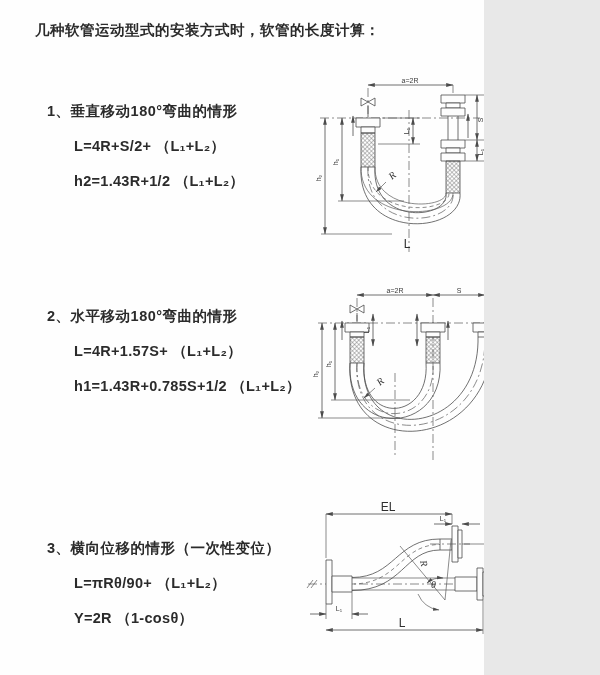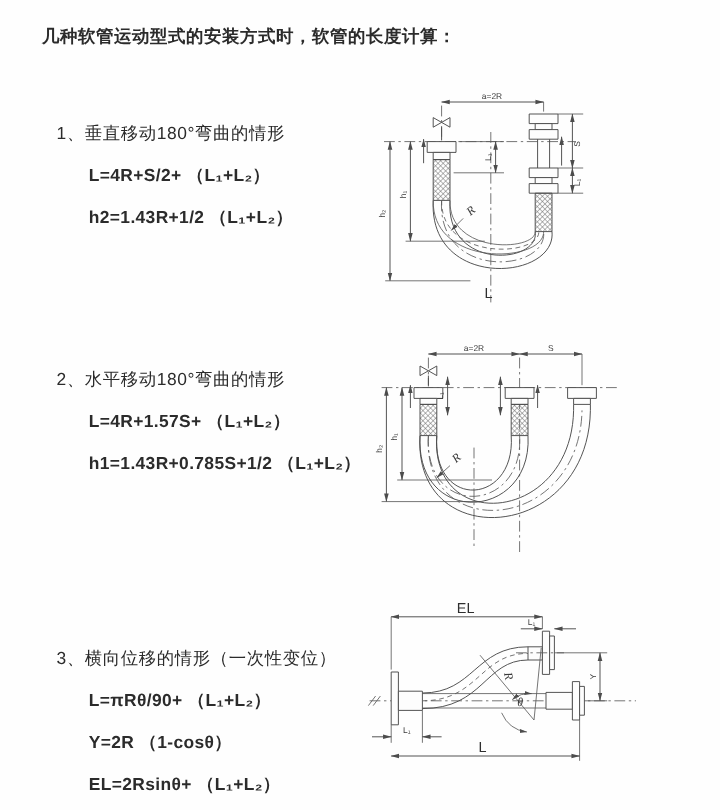--- a/index.html
+++ b/index.html
@@ -1,20 +1,20 @@
 <!DOCTYPE html>
 <html><head>
 <meta charset="utf-8">
 <style>
   html,body{margin:0;padding:0;background:#e8e8e8;}
-  .page{position:relative;width:600px;height:675px;background:#fefefe;overflow:hidden;
+  .page{position:relative;width:484px;height:675px;background:#fefefe;overflow:hidden;
         font-family:"Liberation Sans","DejaVu Sans",sans-serif;color:#2b2b2b;}
   .title{position:absolute;left:35px;top:21px;font-size:14.5px;font-weight:700;letter-spacing:.5px;}
   .sec{position:absolute;}
-  .sec .heading{font-size:14.5px;font-weight:400;letter-spacing:.5px;}
+  .sec .heading{font-size:14.5px;font-weight:700;letter-spacing:.5px;}
   .sec .formula{font-size:14.5px;font-weight:700;margin-top:16px;margin-left:27px;letter-spacing:.3px;}
   .diag{position:absolute;}
   svg{display:block;}
   svg *{vector-effect:non-scaling-stroke;}
   .ln{stroke:#4c4c4c;stroke-width:.8;fill:none;}
   .thin{stroke:#5a5a5a;stroke-width:.7;fill:none;}
   .cl{stroke:#5a5a5a;stroke-width:.7;fill:none;stroke-dasharray:9 3 2 3;}
   .dsh{stroke:#5a5a5a;stroke-width:.7;fill:none;stroke-dasharray:4 3;}
   .fit{fill:#fdfdfd;stroke:#4c4c4c;stroke-width:.8;}
   .lbl{fill:#3a3a3a;font-size:7px;font-family:"Liberation Sans","DejaVu Sans",sans-serif;}
@@ -37,21 +37,20 @@
   <div class="sec" style="left:47px;top:307px;">
     <div class="heading">2、水平移动180°弯曲的情形</div>
     <div class="formula">L=4R+1.57S+ （L₁+L₂）</div>
     <div class="formula">h1=1.43R+0.785S+1/2 （L₁+L₂）</div>
   </div>
 
   <div class="sec" style="left:47px;top:519px;margin-top:20px;">
     <div class="heading">3、横向位移的情形（一次性变位）</div>
     <div class="formula">L=πRθ/90+ （L₁+L₂）</div>
     <div class="formula">Y=2R （1-cosθ）</div>
-    <div class="formula">EL=2Rsinθ+ （L₁+L₂）</div>
   </div>
 
   <div class="diag" style="left:312px;top:74px;">
   <svg width="282" height="186" viewBox="0 0 282 186">
     <defs>
       <pattern id="h1p" width="3" height="3" patternUnits="userSpaceOnUse" patternTransform="rotate(45)">
         <line x1="0" y1="0" x2="0" y2="3" stroke="#6a6a6a" stroke-width=".8"></line>
         <line x1="0" y1="0" x2="3" y2="0" stroke="#6a6a6a" stroke-width=".8"></line>
       </pattern>
       <marker id="h1a" markerWidth="10" markerHeight="8" refX="8.5" refY="3" orient="auto-start-reverse">

